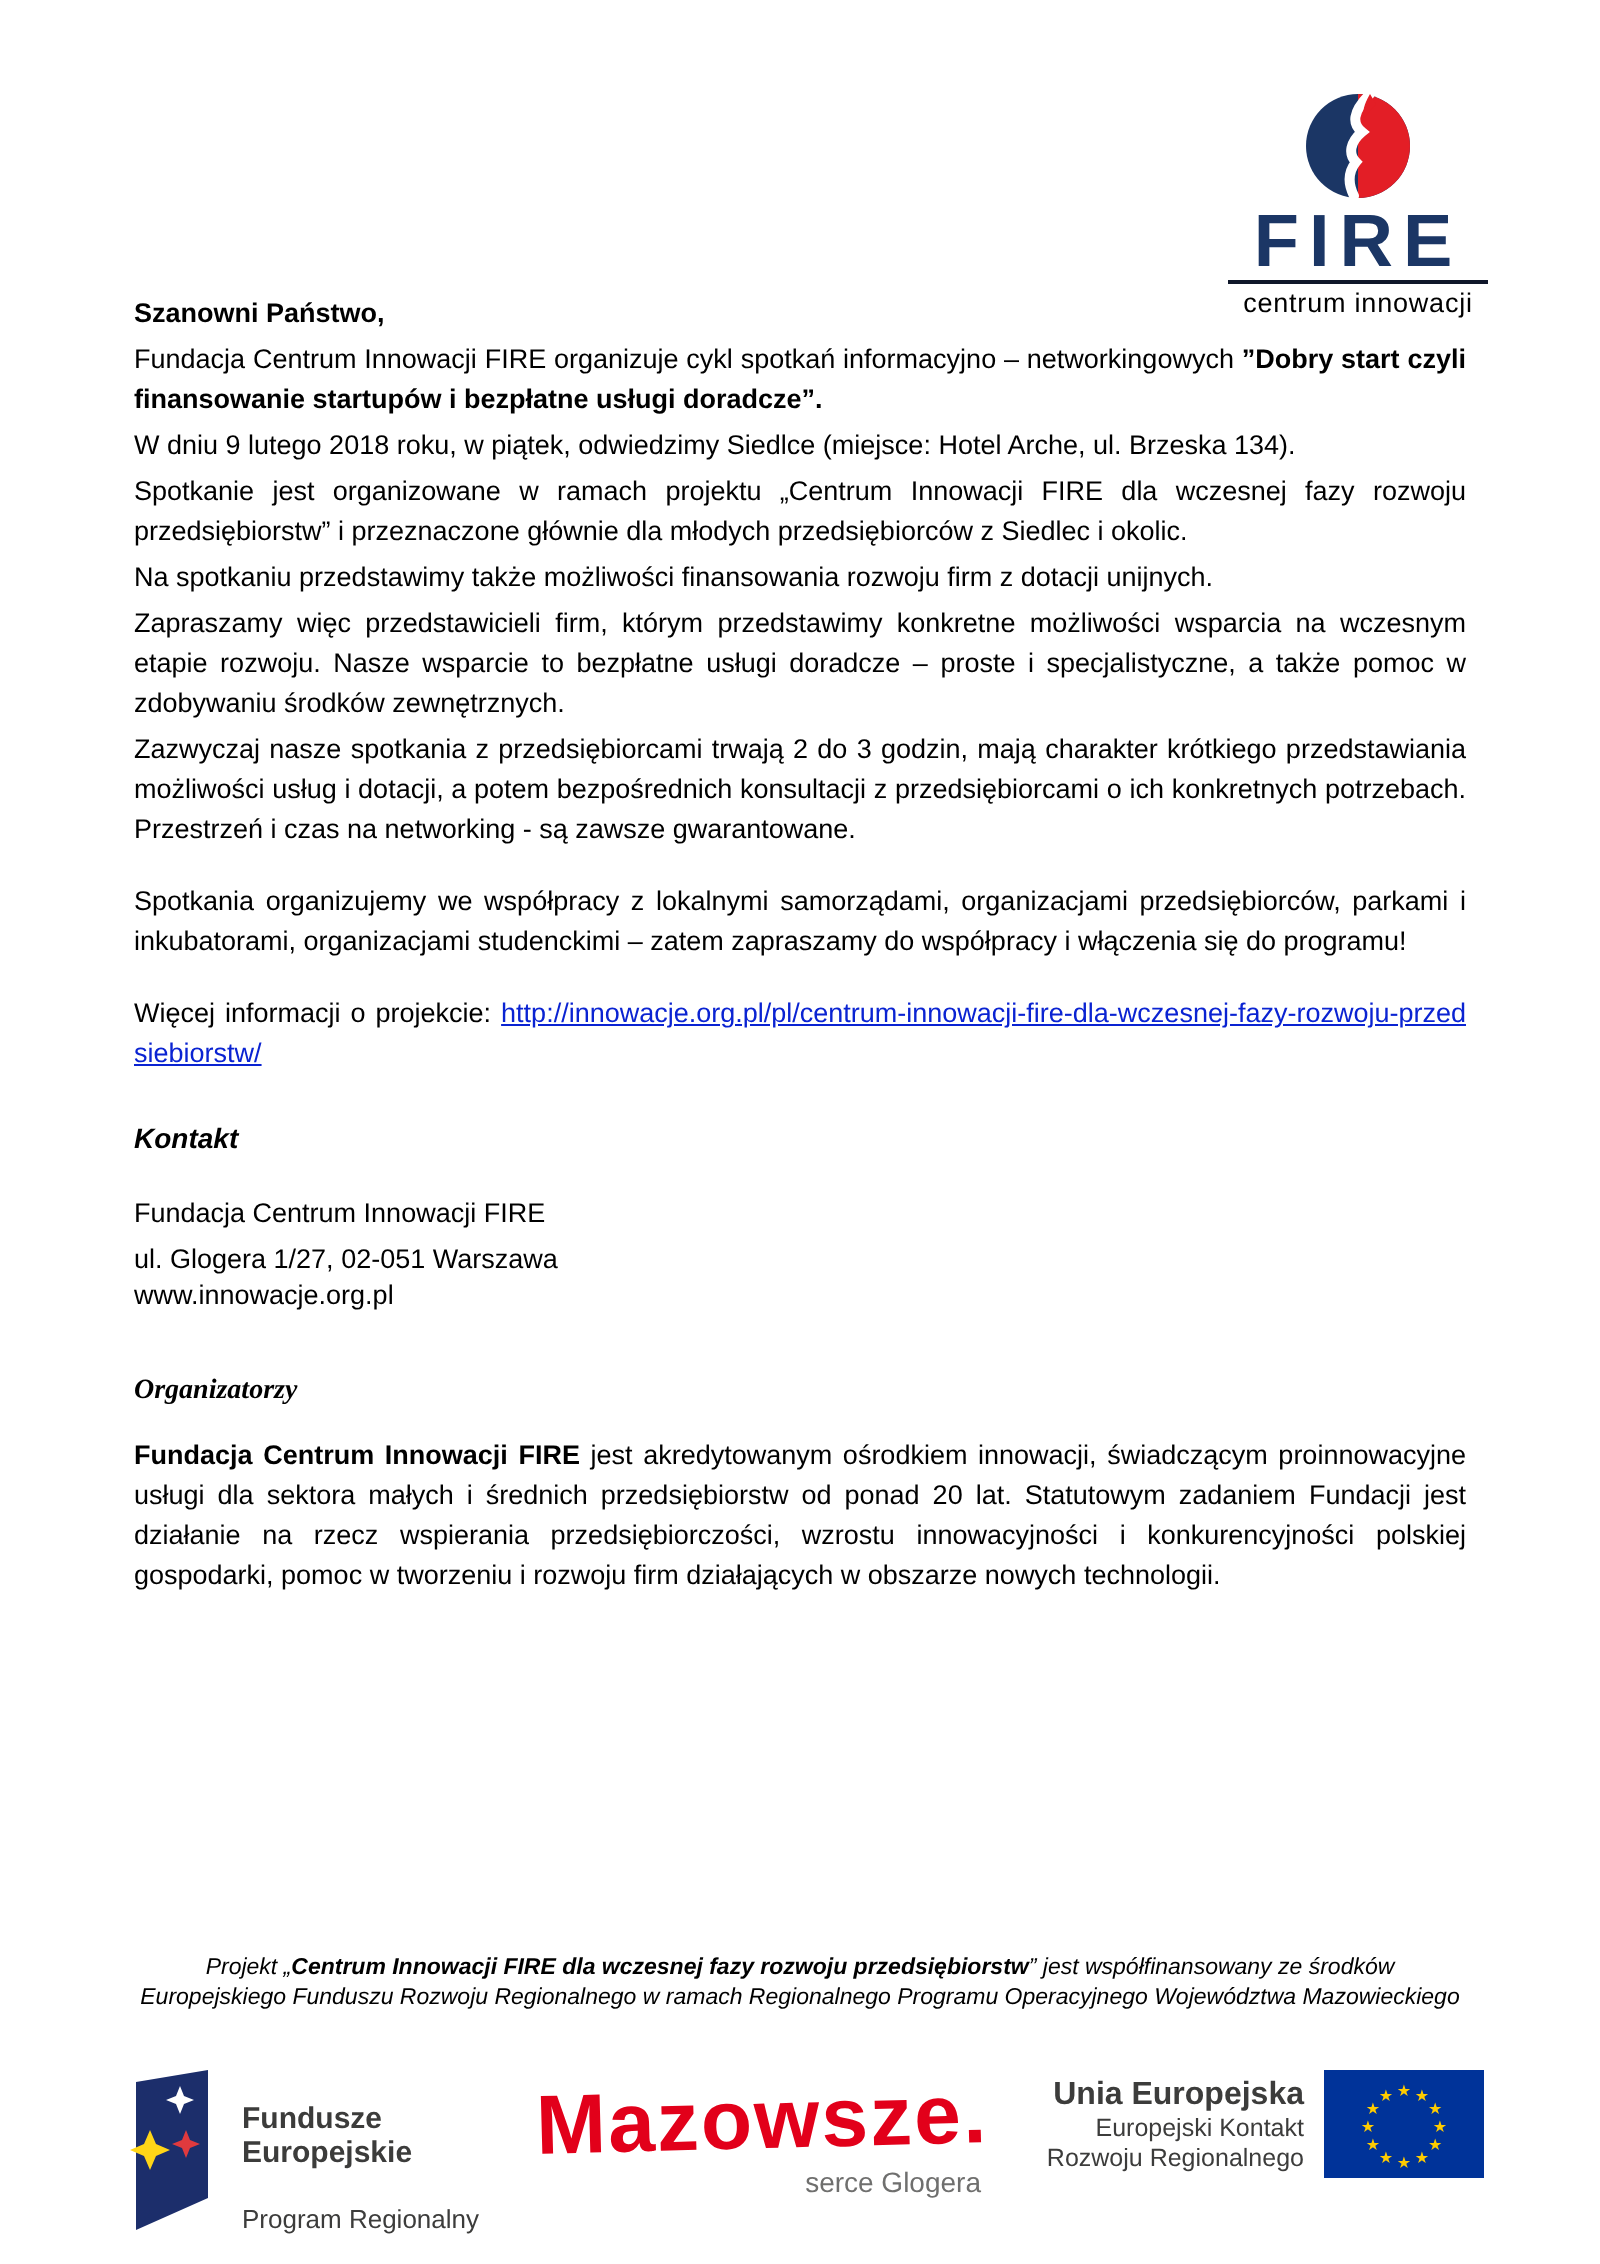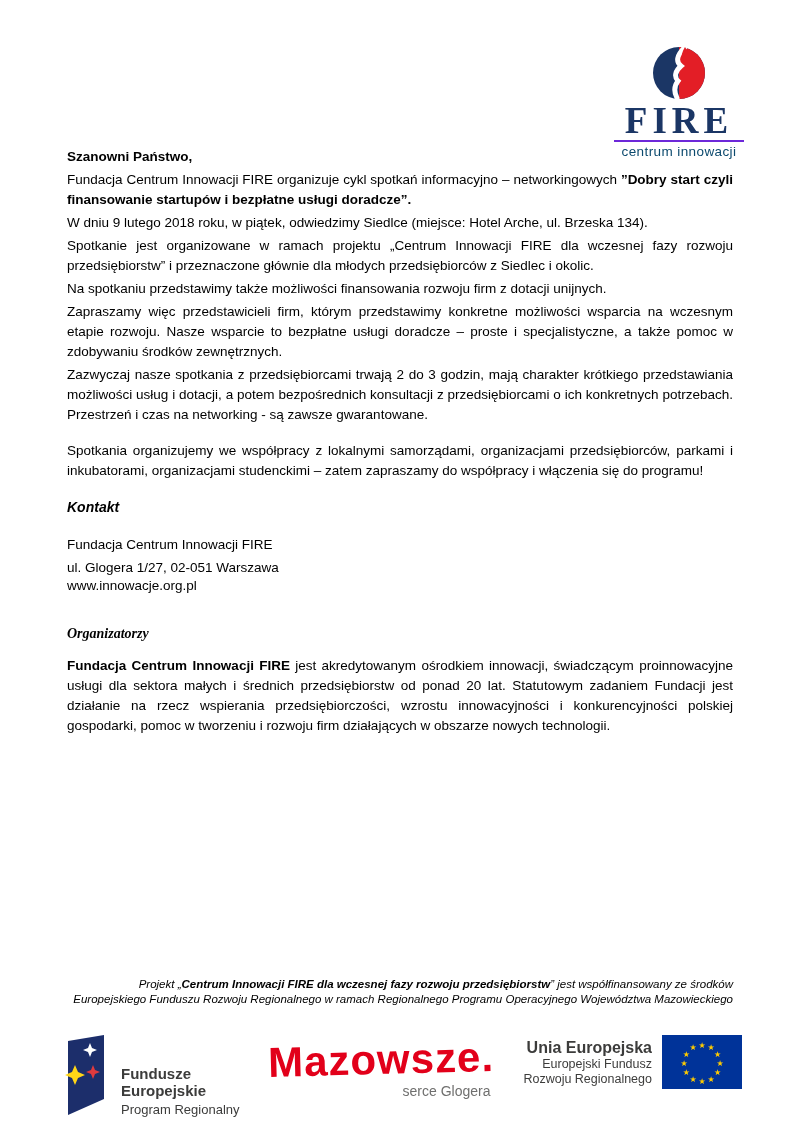--- a/index.html
+++ b/index.html
@@ -3,47 +3,47 @@
 <meta charset="utf-8">
 <style>
   html,body{margin:0;padding:0;background:#ffffff;}
   .page{position:relative;width:800px;height:1132px;background:#ffffff;overflow:hidden;
         font-family:"Liberation Sans",sans-serif;color:#000;}
 
   
   .fire-logo{position:absolute;top:46px;right:56px;width:130px;text-align:center;}
   .fire-mark{display:block;margin:0 auto 2px auto;}
   .fire-word{font-size:37px;font-weight:800;letter-spacing:5px;color:#1b3665;line-height:1;
-             border-bottom:2px solid #6d28d9;padding-bottom:1px;font-family:Liberation Serif, serif;}
-  .fire-sub{font-size:13.5px;color:#0c4a6e;margin-top:2px;letter-spacing:0.4px;}
+             border-bottom:2px solid #0f172a;padding-bottom:1px;}
+  .fire-sub{font-size:13.5px;color:#000000;margin-top:2px;letter-spacing:0.4px;}
 
   
   .content{position:absolute;top:147px;left:67px;width:666px;}
   .content p{margin:0 0 3px 0;font-size:13.5px;line-height:20px;text-align:justify;}
   .salutation{font-weight:bold;text-align:left !important;}
   .p-gap-lg{margin-bottom:16px !important;}
   .more-info{margin-bottom:22px !important;}
   .more-info a{color:#0a23d2;text-decoration:underline;word-break:break-all;}
   .section-heading{font-size:14px;font-weight:bold;font-style:italic;margin:0 0 18px 0;line-height:20px;}
   .contact-org{margin-bottom:4px !important;text-align:left !important;}
   .contact-tight{line-height:17.5px !important;margin-bottom:30px !important;text-align:left;}
   .org-heading{margin-bottom:12px !important;font-family:Liberation Serif, serif;}
   .org-para{margin-bottom:0 !important;}
 
   
-  .footer-note{position:absolute;top:977px;left:67px;width:666px;text-align:right;
+  .footer-note{position:absolute;top:977px;left:67px;width:666px;text-align:center;
                font-size:11.5px;font-style:italic;line-height:14.5px;color:#000;}
   .footer-note b{font-weight:bold;}
 
   .footer-logos{position:absolute;top:1035px;left:60px;width:682px;display:flex;
                 justify-content:space-between;align-items:flex-start;}
   .fe-logo{display:flex;align-items:flex-end;gap:9px;}
   .fe-text{padding-top:9px;color:#3c3c3b;}
   .fe-line{font-size:15px;font-weight:bold;line-height:17px;}
-  .fe-line3{font-size:13px;font-weight:normal;margin-top:3px;line-height:15px;}
+  .fe-line3{font-size:13px;font-weight:normal;margin-top:17px;line-height:15px;}
 
   .mz-logo{padding-top:4px;text-align:right;}
   .mz-name{font-size:42px;font-weight:800;color:#e2001a;line-height:1;letter-spacing:1px;
            transform:rotate(-1.5deg);display:inline-block;}
   .mz-tag{font-size:14px;color:#6f6f6e;margin-top:2px;margin-right:4px;}
 
   .eu-logo{display:flex;align-items:flex-start;gap:10px;}
   .eu-text{text-align:right;padding-top:3px;color:#3c3c3b;}
   .eu-line1{font-size:16px;font-weight:bold;line-height:19px;}
   .eu-line{font-size:12.5px;line-height:15px;}
@@ -74,20 +74,21 @@
 
     <p><span>Fundacja Centrum Innowacji FIRE organizuje cykl spotkań informacyjno – networkingowych </span><b>”Dobry start czyli finansowanie startupów i bezpłatne usługi doradcze”.</b></p>
 
     <p>W dniu 9 lutego 2018 roku, w piątek, odwiedzimy Siedlce (miejsce: Hotel Arche, ul. Brzeska 134).</p>
     <p>Spotkanie jest organizowane w ramach projektu „Centrum Innowacji FIRE dla wczesnej fazy rozwoju przedsiębiorstw” i przeznaczone głównie dla młodych przedsiębiorców z Siedlec i okolic.</p>
     <p>Na spotkaniu przedstawimy także możliwości finansowania rozwoju firm z dotacji unijnych.</p>
     <p>Zapraszamy więc przedstawicieli firm, którym przedstawimy konkretne możliwości wsparcia na wczesnym etapie rozwoju. Nasze wsparcie to bezpłatne usługi doradcze – proste i specjalistyczne, a także pomoc w zdobywaniu środków zewnętrznych.</p>
     <p class="p-gap-lg">Zazwyczaj nasze spotkania z przedsiębiorcami trwają 2 do 3 godzin, mają charakter krótkiego przedstawiania możliwości usług i dotacji, a potem bezpośrednich konsultacji z przedsiębiorcami o ich konkretnych potrzebach. Przestrzeń i czas na networking - są zawsze gwarantowane.</p>
     <p class="p-gap-lg">Spotkania organizujemy we współpracy z lokalnymi samorządami, organizacjami przedsiębiorców, parkami i inkubatorami, organizacjami studenckimi – zatem zapraszamy do współpracy i włączenia się do programu!</p>
 
+    <p class="more-info"><span>Więcej informacji o projekcie: </span><a href="#">http://innowacje.org.pl/pl/centrum-innowacji-fire-dla-wczesnej-fazy-rozwoju-przedsiebiorstw/</a></p>
 
     <h3 class="section-heading">Kontakt</h3>
     <p class="contact-org">Fundacja Centrum Innowacji FIRE</p>
     <p class="contact-tight">
       <span>ul. Glogera 1/27, 02-051 Warszawa</span><br>
       <span>www.innowacje.org.pl</span><br>
     </p>
 
     <h3 class="section-heading org-heading">Organizatorzy</h3>
     <p class="org-para"><b>Fundacja Centrum Innowacji FIRE</b><span> jest akredytowanym ośrodkiem innowacji, świadczącym proinnowacyjne usługi dla sektora małych i średnich przedsiębiorstw od ponad 20 lat. Statutowym zadaniem Fundacji jest działanie na rzecz wspierania przedsiębiorczości, wzrostu innowacyjności i konkurencyjności polskiej gospodarki, pomoc w tworzeniu i rozwoju firm działających w obszarze nowych technologii.</span></p>
@@ -112,21 +113,21 @@
     </div>
 
     <div class="mz-logo">
       <span class="mz-name">Mazowsze.</span>
       <div class="mz-tag">serce Glogera</div>
     </div>
 
     <div class="eu-logo">
       <div class="eu-text">
         <div class="eu-line1">Unia Europejska</div>
-        <div class="eu-line">Europejski Fundusz</div>
+        <div class="eu-line">Europejski Kontakt</div>
         <div class="eu-line">Rozwoju Regionalnego</div>
       </div>
       <svg width="80" height="54" viewBox="0 0 80 54">
         <rect width="80" height="54" fill="#003399"></rect>
         <g fill="#ffcc00" font-family="DejaVu Sans, sans-serif" font-size="8" text-anchor="middle">
           <text x="40" y="13">★</text>
             <text x="49" y="15.4">★</text>
             <text x="55.6" y="22.2">★</text>
           <text x="58" y="31">★</text>
             <text x="55.6" y="39.8">★</text>

